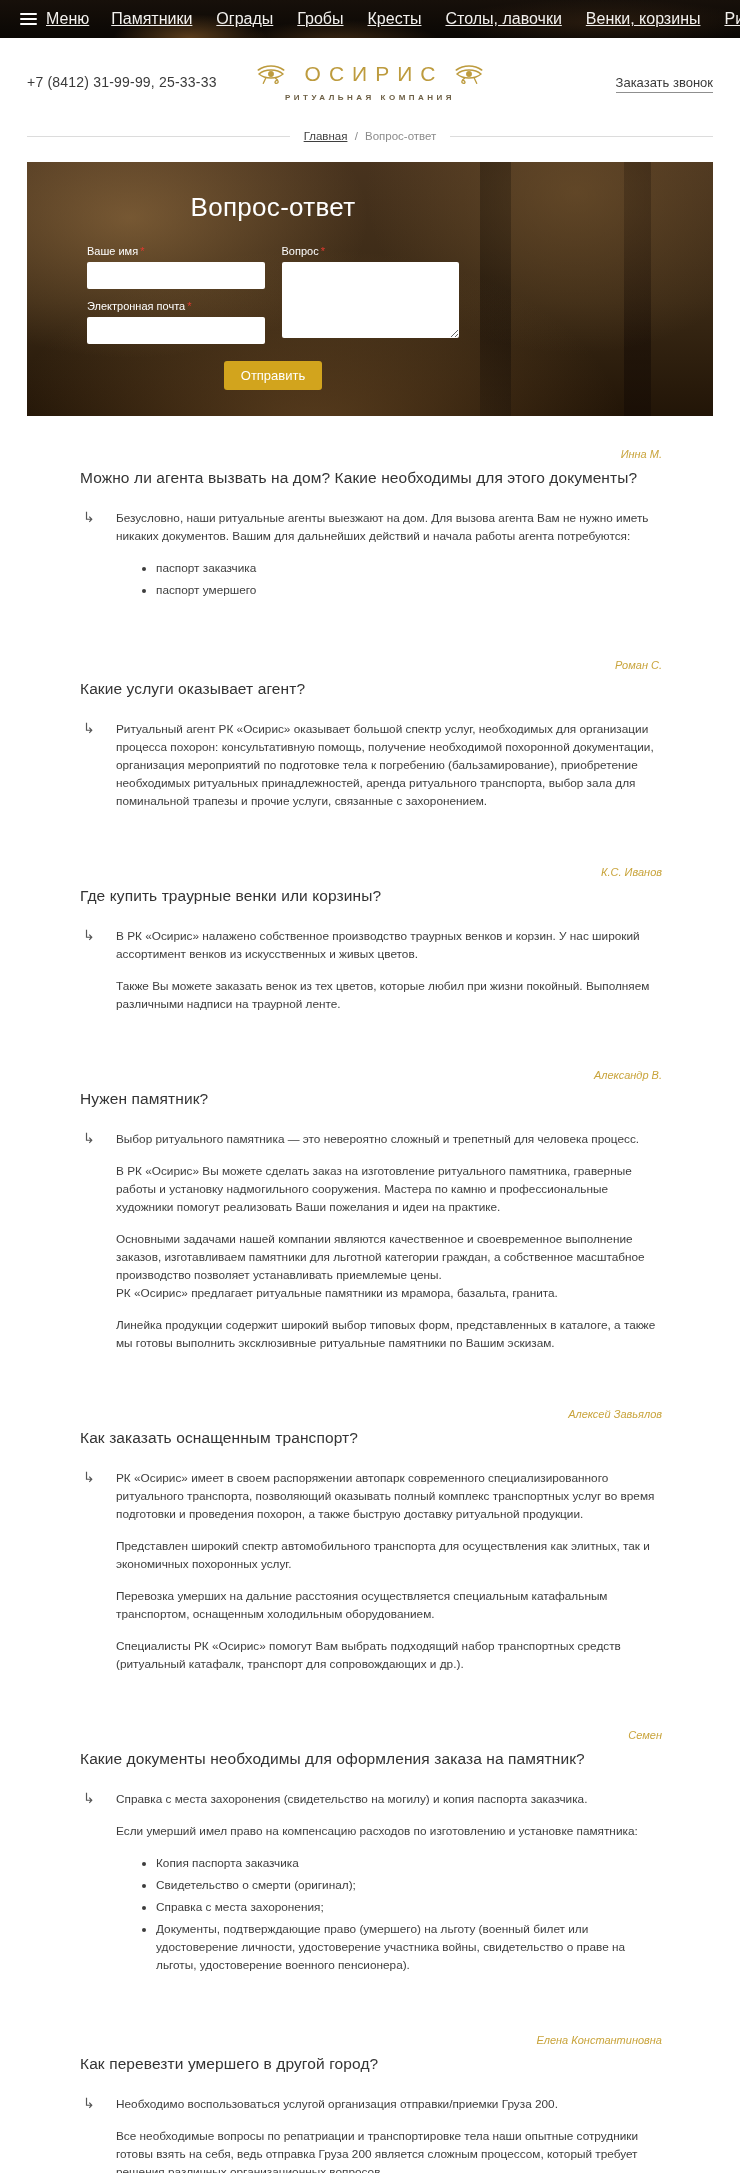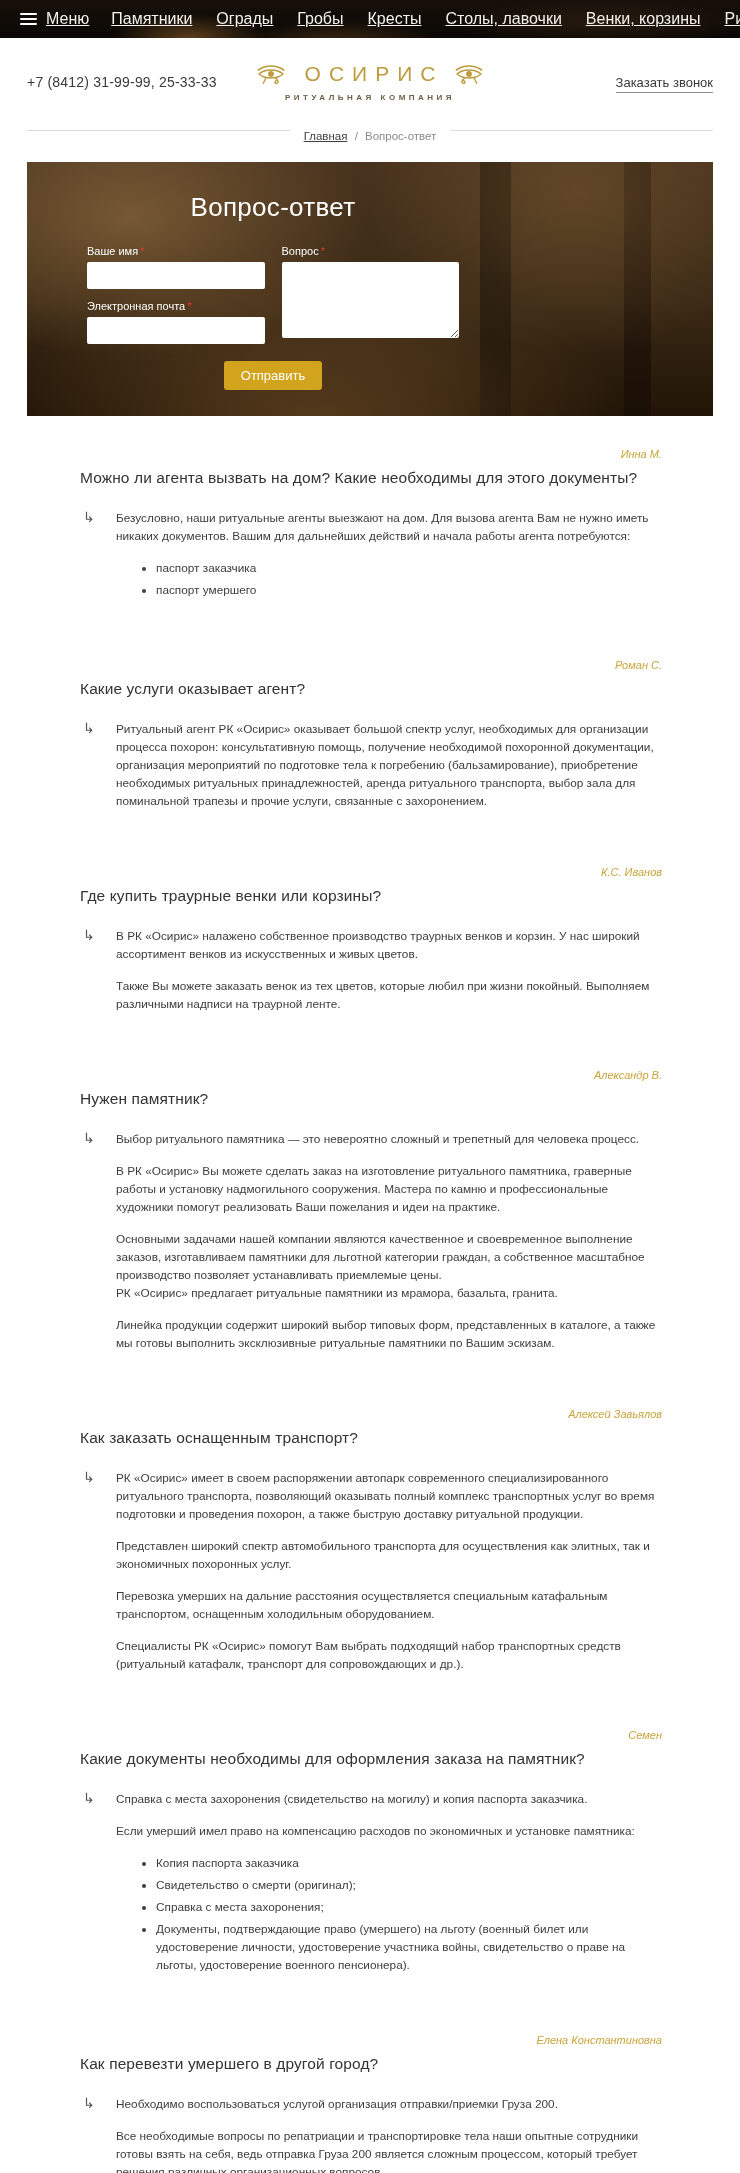--- a/index.html
+++ b/index.html
@@ -46,21 +46,21 @@
   .eye { display: block; }
   .eye.mirror { transform: scaleX(-1); }
   .logo-sub { font-size: 8px; letter-spacing: 3.5px; color: #6d6046; margin-top: 7px; font-weight: 700; }
   .hdr-callback-wrap { width: 215px; text-align: right; }
   .hdr-callback {
     font-size: 13px; color: #3a3a3a; text-decoration: none;
     border-bottom: 1px solid #8f8f8f; padding-bottom: 2px; cursor: pointer;
   }
 
   
-  .breadcrumb-row { display: flex; align-items: flex-start; margin: 12px 27px 20px 27px; }
+  .breadcrumb-row { display: flex; align-items: center; margin: 12px 27px 20px 27px; }
   .bc-line { flex: 1; height: 1px; background: #dcdcdc; }
   .bc-text { padding: 0 14px; font-size: 11.5px; white-space: nowrap; }
   .bc-home { color: #3f3f3f; text-decoration: underline; cursor: pointer; }
   .bc-sep { color: #8c8c8c; margin: 0 4px; }
   .bc-current { color: #8c8c8c; }
 
   
   .hero {
     margin: 0 27px;
     padding: 24px 0 26px 0;
@@ -266,21 +266,21 @@
     </div>
   </section>
 
   <section class="qa-section">
     <div class="qa-author">Семен</div>
     <h2 class="qa-question">Какие документы необходимы для оформления заказа на памятник?</h2>
     <div class="qa-answer">
       <span class="qa-arrow">↳</span>
       <div class="qa-body">
           <p class="qa-p">Справка с места захоронения (свидетельство на могилу) и копия паспорта заказчика.</p>
-          <p class="qa-p">Если умерший имел право на компенсацию расходов по экономичных и установке памятника:</p>
+          <p class="qa-p">Если умерший имел право на компенсацию расходов по изготовлению и установке памятника:</p>
           <ul class="qa-ul">
             <li>Копия паспорта заказчика</li>
             <li>Свидетельство о смерти (оригинал);</li>
             <li>Справка с места захоронения;</li>
             <li>Документы, подтверждающие право (умершего) на льготу (военный билет или удостоверение личности, удостоверение участника войны, свидетельство о праве на льготы, удостоверение военного пенсионера).</li>
           </ul>
         </div>
     </div>
   </section>
 

